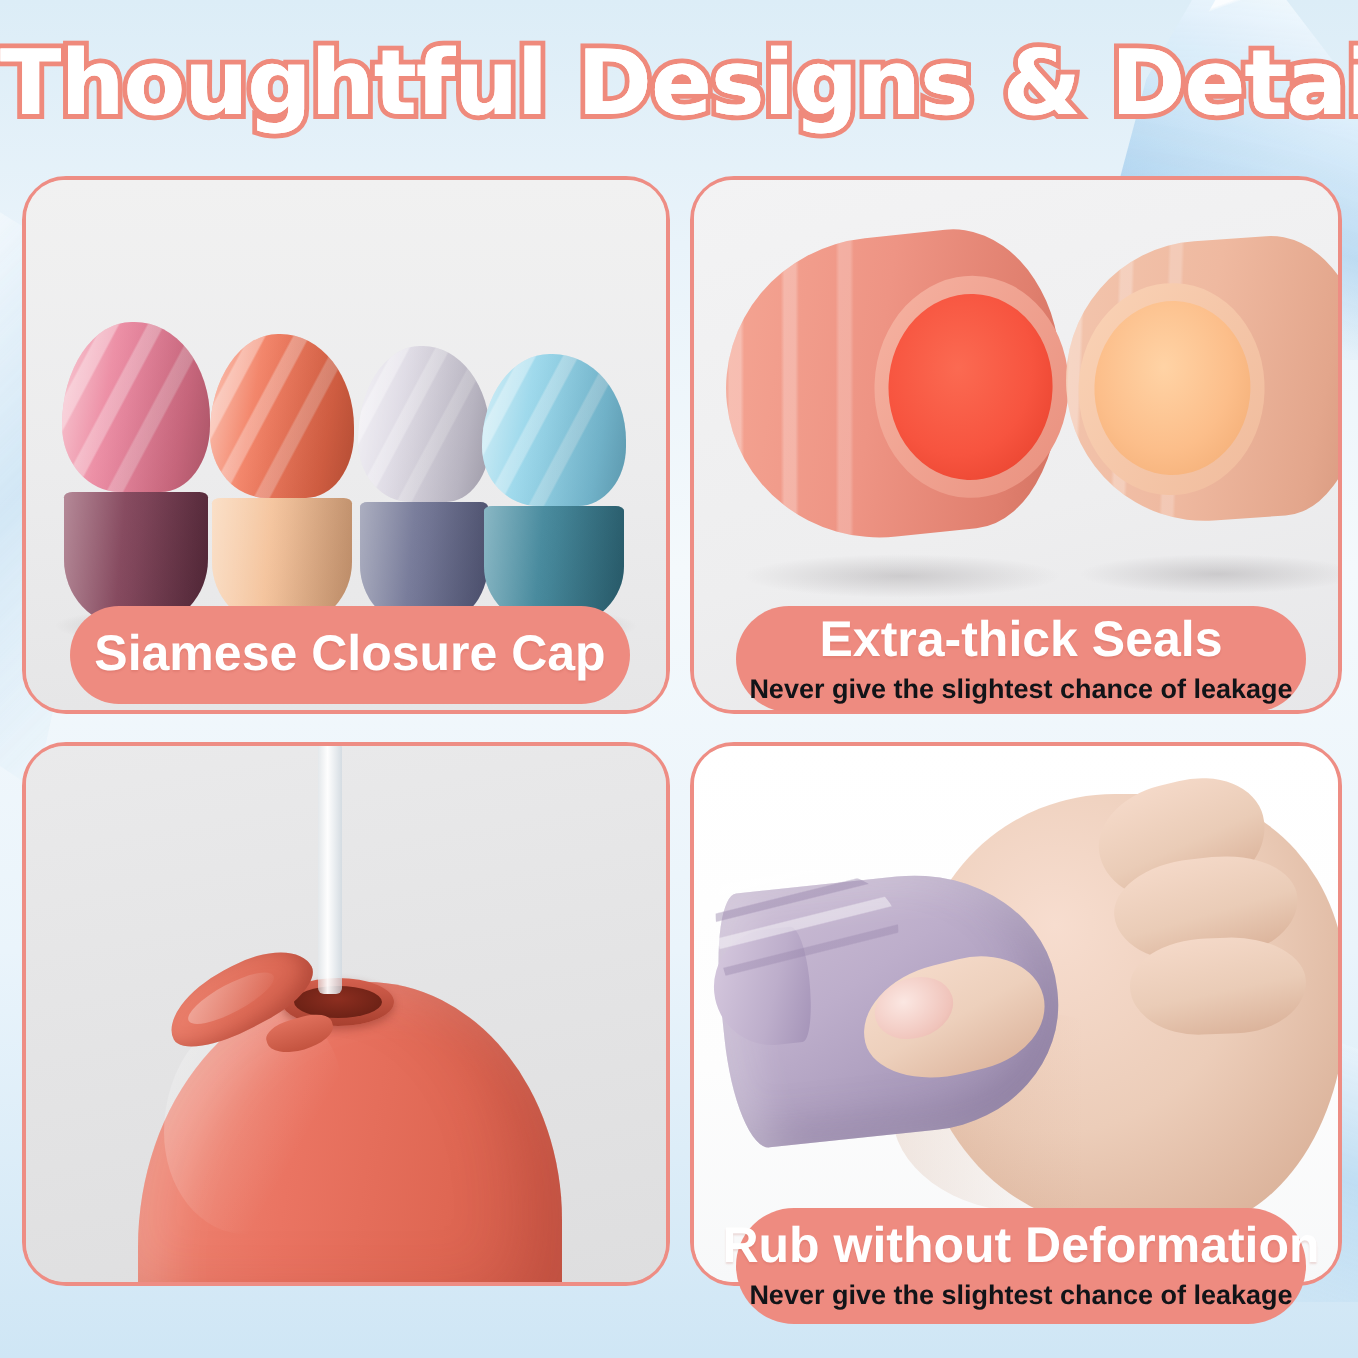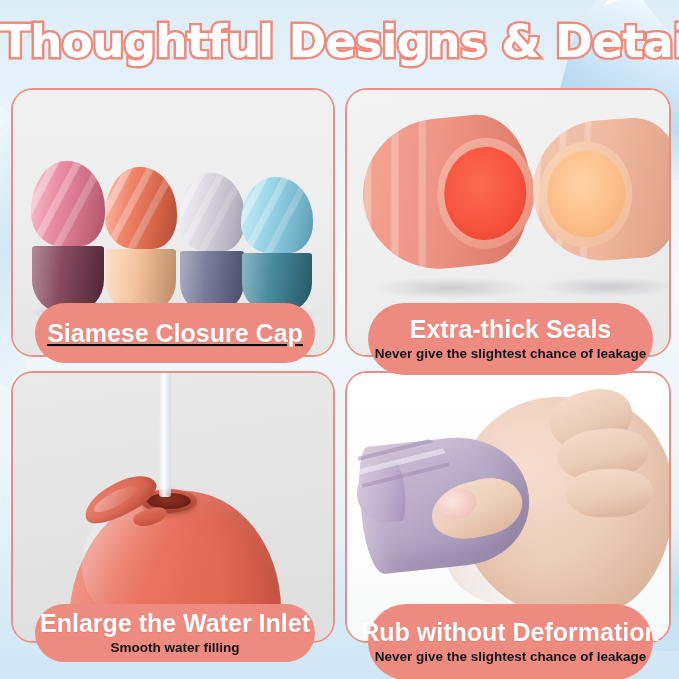--- a/index.html
+++ b/index.html
@@ -97,24 +97,24 @@
     text-align:center;z-index:6;
     display:flex;flex-direction:column;justify-content:center;align-items:center;
   }
   .banner .bt{
     color:#ffffff;font-weight:bold;font-size:25px;line-height:29px;white-space:nowrap;
     text-shadow:0 1px 1px rgba(180,70,60,.18);
   }
   .banner .bs{
     color:#111418;font-weight:bold;font-size:13.5px;line-height:18px;white-space:nowrap;margin-top:1px;
   }
-  .b1{left:35px;top:303px;width:280px;height:60px;text-decoration:underline;}
-  .b2{left:368px;top:303px;width:285px;height:72px;}
+  .b1{left:35px;top:303px;width:280px;height:49px;}
+  .b2{left:368px;top:303px;width:285px;height:53px;}
   .b3{left:35px;top:604px;width:280px;height:58px;}
-  .b4{left:368px;top:604px;width:285px;height:76px;}
+  .b4{left:368px;top:604px;width:285px;height:58px;}
 
   
   .caps-bg{position:absolute;inset:0;background:linear-gradient(180deg,#f1f1f1 0%,#ececed 55%,#e6e6e7 100%);}
   .cap{position:absolute;bottom:42px;}
   .cap .top{
     position:absolute;left:0;right:0;top:0;bottom:44%;
     border-radius:48% 52% 34% 40% / 62% 58% 40% 40%;
     overflow:hidden;
   }
   .cap .bot{
@@ -357,24 +357,20 @@
       <div class="inlet-bg"></div>
       <div class="bottle3"></div>
       <div class="inletrim"></div>
       <div class="inlethole"></div>
       <div class="caphinge"></div>
       <div class="caplid"></div>
       <div class="straw"></div>
     </div>
   </div>
 
-  <div class="banner b3">
-    <div class="bt">Enlarge the Water Inlet</div>
-    <div class="bs">Smooth water filling</div>
-  </div>
 
   <div class="card c4">
     <div class="card-photo">
       <div class="hand-bg"></div>
       <div class="palm"></div>
       <div class="finger f1"></div>
       <div class="finger f2"></div>
       <div class="finger f3"></div>
       <div class="squeezed"></div>
       <div class="squeezed-lip"></div>

